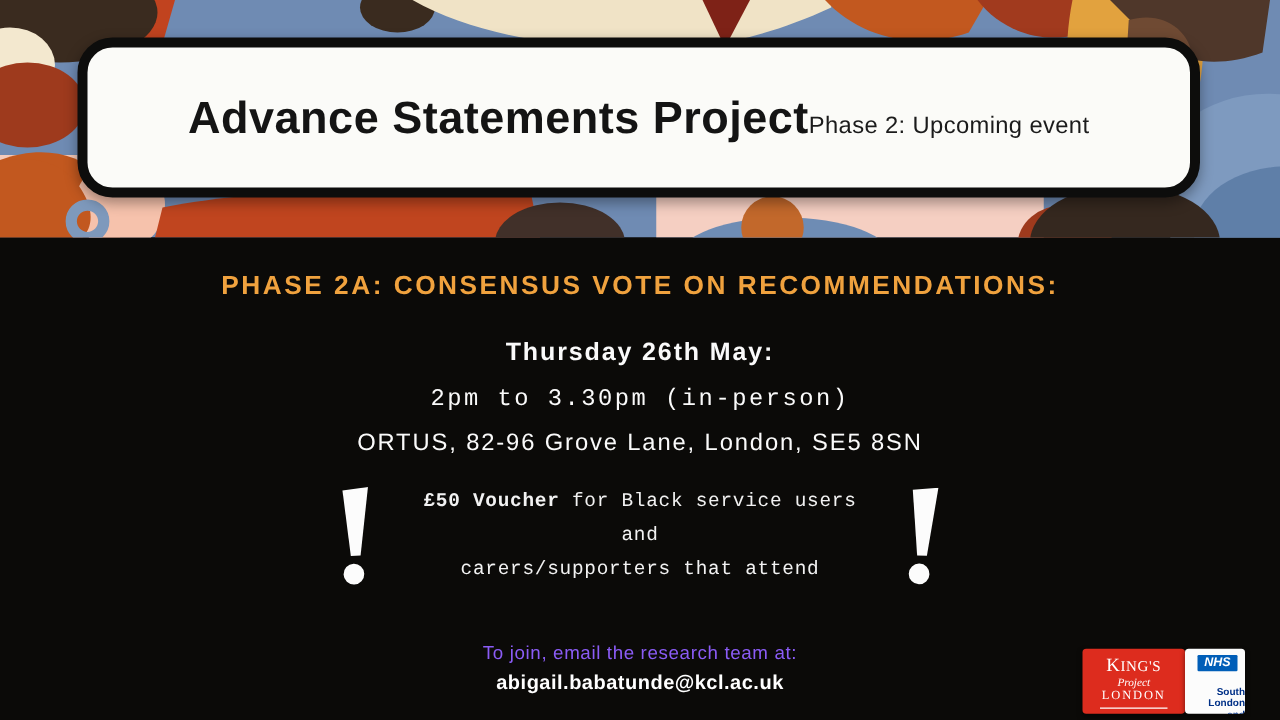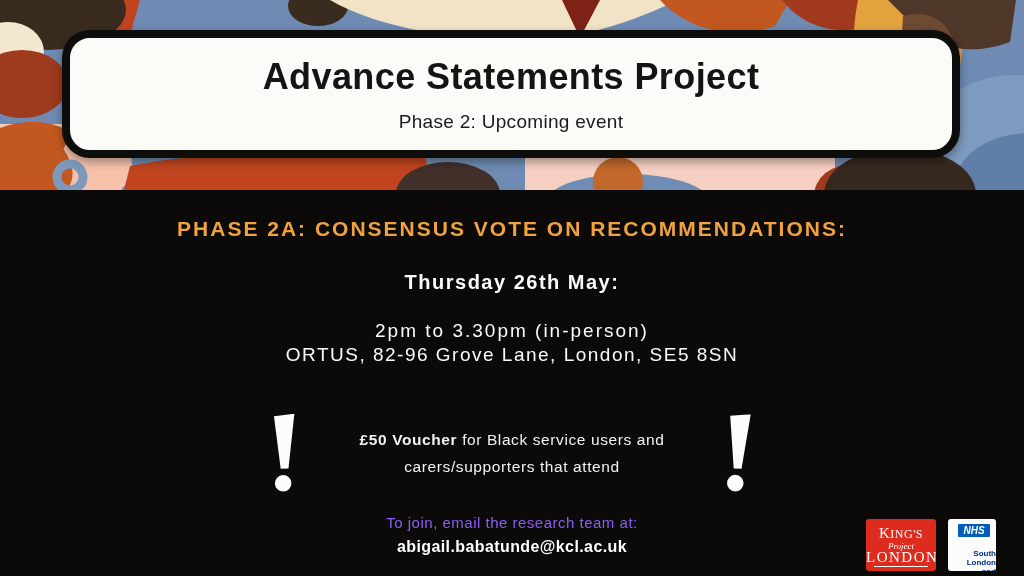--- a/index.html
+++ b/index.html
@@ -8,58 +8,58 @@
     background:#0B0A08; font-family:"Liberation Sans", sans-serif;
   }
   .hero { position:absolute; top:0; left:0; width:1024px; height:190px; }
   .hero svg { display:block; width:100%; height:100%; }
 
   .title-card {
     position:absolute; left:62px; top:30px; width:898px; height:128px;
     box-sizing:border-box; background:#FBFBF8;
     border:8px solid #0D0D0C; border-radius:28px;
     box-shadow:0 4px 10px rgba(0,0,0,.35);
-    display:flex; flex-direction:column; align-items:center; justify-content:center;
+    display:flex; align-items:center; justify-content:center;
   }
   .title { font-size:36px; font-weight:bold; color:#141414; letter-spacing:.4px; }
   .subtitle { font-size:19px; color:#1B1B1B; margin-top:13px; letter-spacing:.3px; }
 
   .abs-line { position:absolute; left:0; width:100%; text-align:center; }
   .section-heading { top:217px; color:#F0A23E; font-weight:bold; font-size:21px; letter-spacing:2px; }
   .detail { color:#FAFAFA; }
   .detail-date { top:271px; font-weight:bold; font-size:20px; letter-spacing:1.5px; }
-  .detail-time { top:320px; font-size:19px; letter-spacing:2px; }
+  .detail-time { top:308px; font-size:19px; letter-spacing:2px;font-family:Liberation Mono, monospace; }
   .detail-location { top:344px; font-size:19px; letter-spacing:1.5px; }
 
   .voucher {
-    position:absolute; top:414px; left:0; width:100%;
-    display:flex; justify-content:center; align-items:center; gap:20px;
+    position:absolute; top:388px; left:0; width:100%;
+    display:flex; justify-content:center; align-items:center; gap:20px;font-family:Liberation Mono, monospace;
   }
   .voucher-text {
     width:380px; text-align:center; color:#F2F2F2;
     font-size:15.5px; letter-spacing:.6px; line-height:27px;
   }
   .voucher-text b { font-weight:bold; }
   .excl { flex:0 0 auto; }
   .excl-left  { transform:rotate(-2deg); }
   .excl-right { transform:rotate(1.5deg); }
 
   .contact-line  { top:514px; color:#8b5cf6; font-size:15px; letter-spacing:.5px; }
   .contact-email { top:538px; color:#FFFFFF; font-size:16px; font-weight:bold; letter-spacing:.4px; }
 
   .kcl-logo {
-    position:absolute; left:866px; top:519px; width:70px; height:52px;
+    position:absolute; left:866px; top:519px; width:82px; height:52px;
     background:#DD2C1E; border-radius:3px; color:#FFFFFF;
     font-family:"Liberation Serif", serif; text-align:center;
     box-shadow:0 2px 4px rgba(0,0,0,.5); overflow:hidden;
   }
   .kcl-kings   { font-size:12px; letter-spacing:.5px; margin-top:6px; }
   .kcl-kings::first-letter { font-size:15px; }
   .kcl-college { font-size:9px; font-style:italic; line-height:9px; }
-  .kcl-london  { font-size:15px; letter-spacing:1.5px; line-height:12px; }
+  .kcl-london  { font-size:10px; letter-spacing:1.5px; line-height:12px; }
   .kcl-rule    { width:54px; height:1px; background:#FFFFFF; margin:3px auto 0; }
 
   .nhs-logo {
     position:absolute; left:948px; top:519px; width:48px; height:52px;
     background:#FCFCFC; border-radius:3px;
     box-shadow:0 2px 4px rgba(0,0,0,.5); overflow:hidden;
   }
   .nhs-box {
     width:32px; height:13px; background:#005EB8; color:#FFFFFF;
     font-style:italic; font-weight:bold; font-size:10px;

